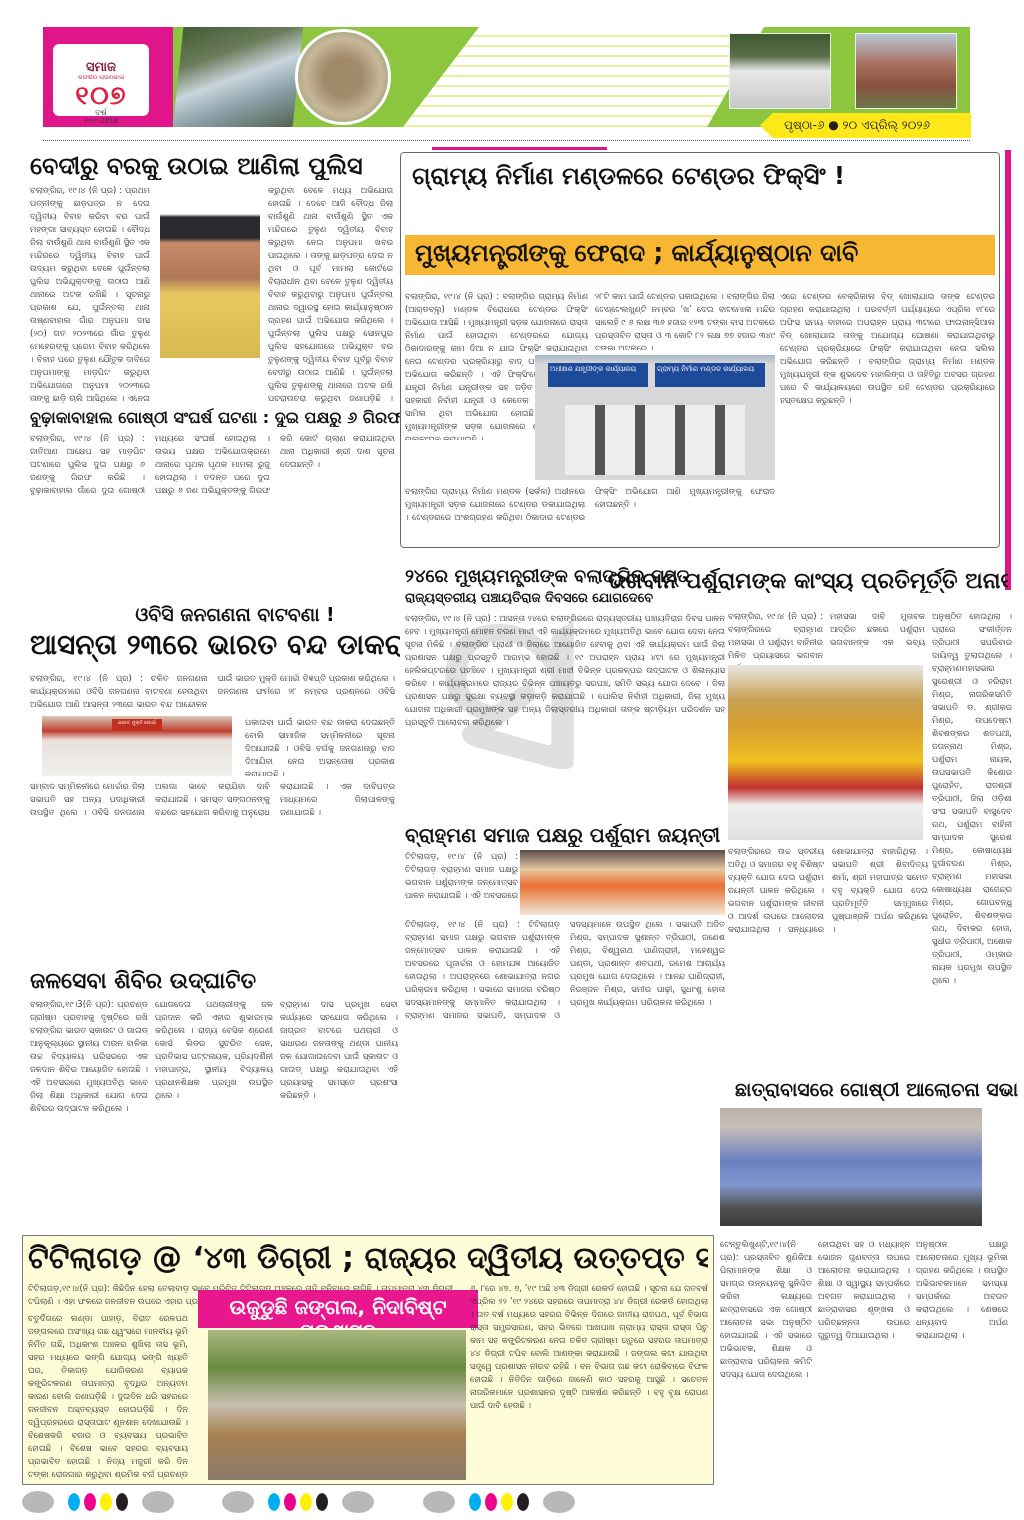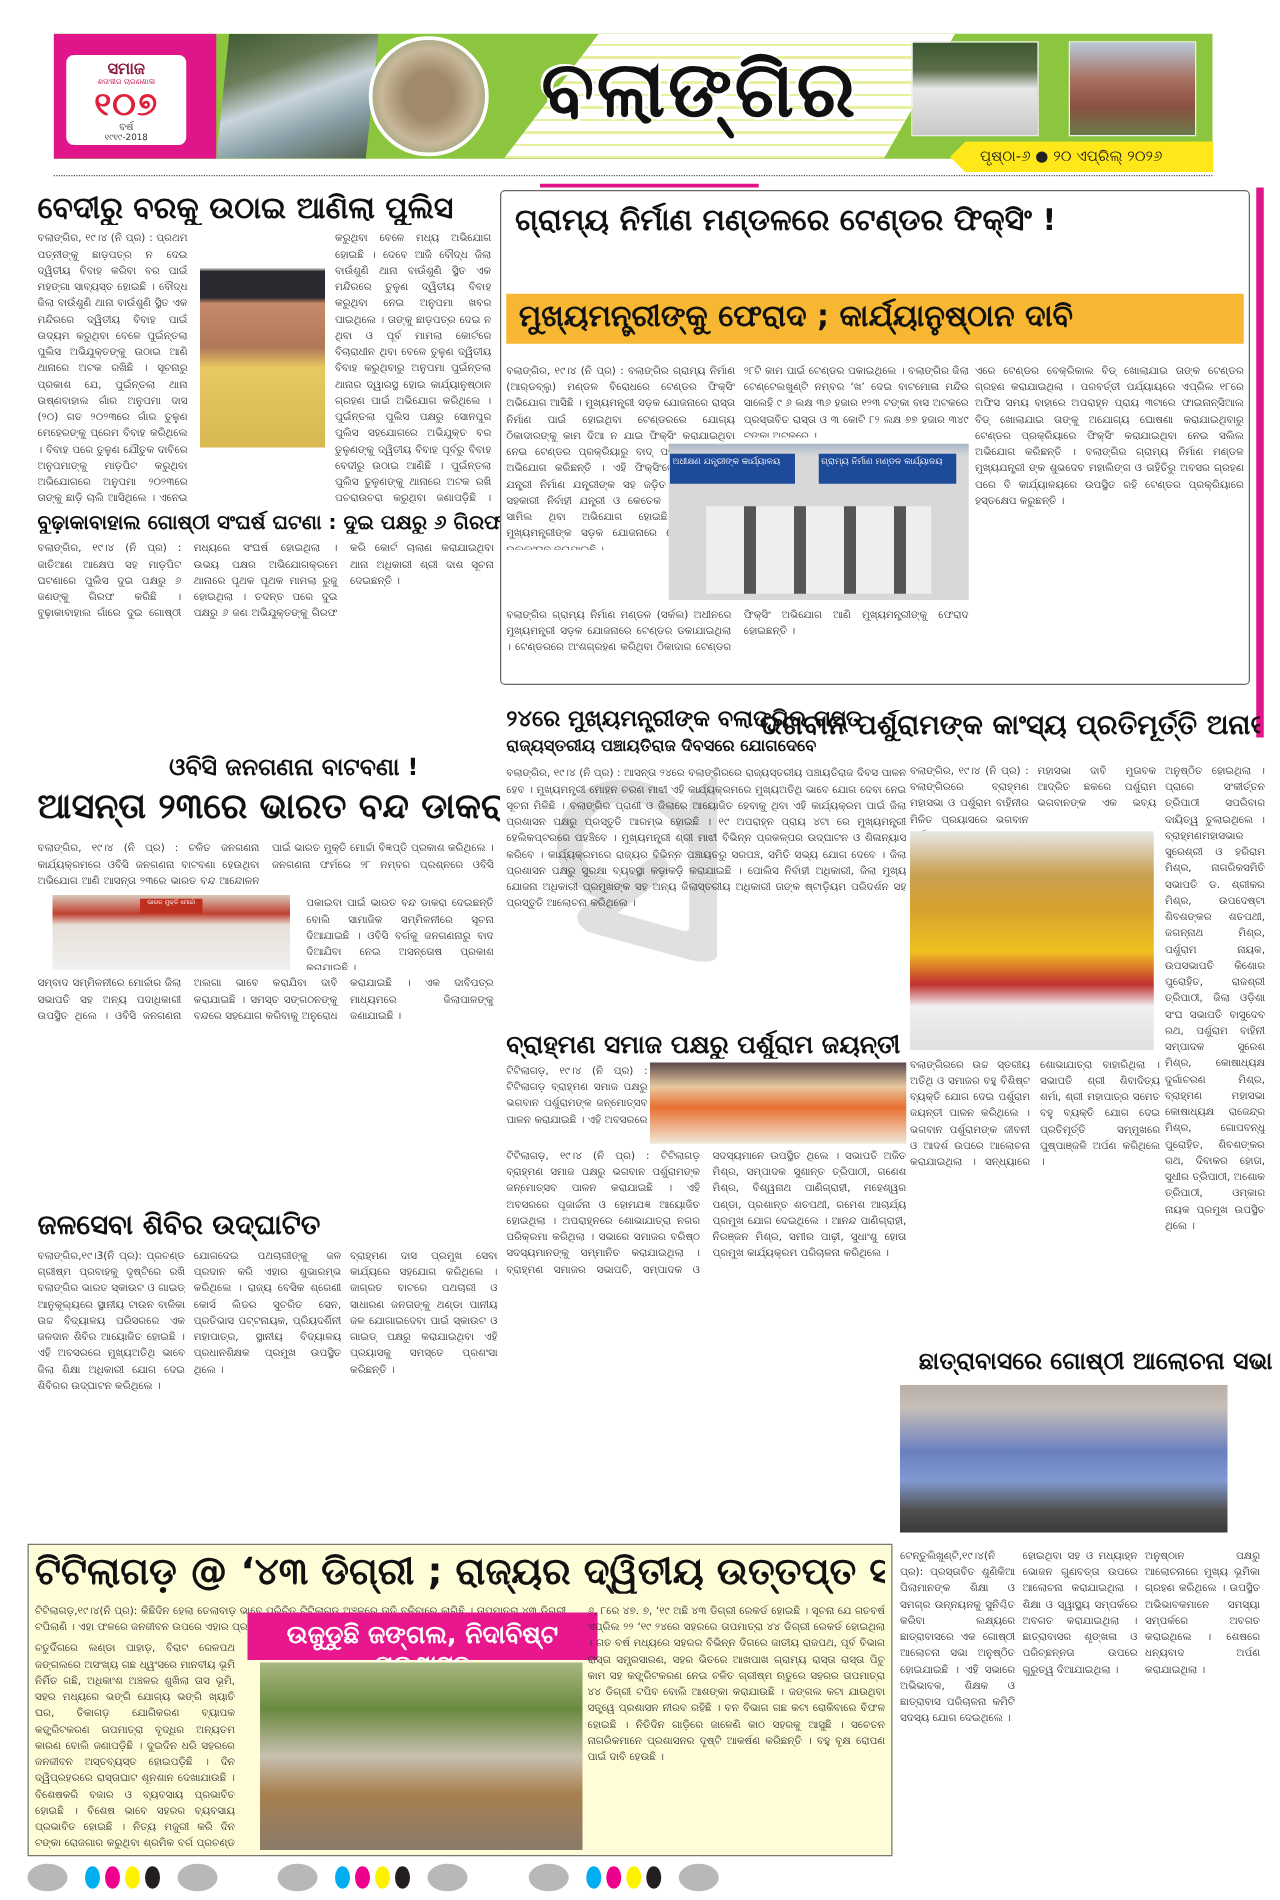--- a/index.html
+++ b/index.html
@@ -1,21 +1,21 @@
 <!DOCTYPE html>
 <html><head>
 <meta charset="utf-8">
 <style>
 *{box-sizing:border-box;margin:0;padding:0}
 body{width:1024px;height:1520px;background:#fff;font-family:"DejaVu Sans",sans-serif;position:relative;overflow:hidden;color:#222}
 .abs{position:absolute}
 
 .mast{left:43px;top:27px;width:927px;height:100px;background:#8cc63f;overflow:hidden}
 .mast .pink{left:0;top:0;width:130px;height:100px;background:#e0158a}
-.mast .logo{left:10px;top:17px;width:96px;height:72px;background:#fff;border-radius:6px;text-align:center;font-size:9px;color:#c0003c;padding-top:5px;line-height:1.1}
+.mast .logo{left:10px;top:17px;width:96px;height:72px;background:#fff;border-radius:6px;text-align:center;font-size:9px;color:#c0003c;padding-top:16px;line-height:1.1}
 .mast .logo .big{font-size:26px;font-weight:bold;color:#e0203c;letter-spacing:1px}
 .mast .waterfall{left:130px;top:0;width:130px;height:100px;background:linear-gradient(160deg,#3e5a32 0%,#6b7c5a 30%,#c9d5dc 50%,#8aa0a8 70%,#4e5e4a 100%);clip-path:polygon(8% 0,100% 0,92% 100%,0 100%)}
 .mast .circle{left:252px;top:2px;width:96px;height:96px;border-radius:50%;background:radial-gradient(circle,#a08a6a 30%,#c8b89a 60%,#6a8a5a 100%);border:3px solid #fff}
 .mast .white{left:360px;top:0;width:380px;height:100px;background:repeating-linear-gradient(180deg,#fff 0,#fff 8px,#e8f0a0 8px,#e8f0a0 10px);clip-path:polygon(20% 0,95% 0,80% 100%,0 100%)}
 .mast .title{left:390px;top:8px;font-size:62px;font-weight:bold;color:#111;letter-spacing:2px;font-family:"DejaVu Sans",sans-serif;text-shadow:2px 2px 0 #fff,-2px -2px 0 #fff}
 .mast .pic1{left:686px;top:6px;width:102px;height:76px;background:linear-gradient(180deg,#3e5a32 0%,#5a6e4a 30%,#e8e8e8 50%,#c8c8c8 100%);border:1px solid #eee}
 .mast .pic2{left:812px;top:6px;width:102px;height:76px;background:linear-gradient(180deg,#b8c8d8 0%,#a87060 40%,#8a5040 70%,#6a7a4a 100%);border:1px solid #eee}
 .dateband{left:760px;top:113px;width:211px;height:25px;background:#ffe81a;clip-path:polygon(6% 0,100% 0,100% 100%,6% 100%,0 50%);font-size:12px;color:#222;padding:5px 0 0 24px}
 .dotline{left:43px;top:140px;width:927px;height:1px;border-top:1px dotted #555}
 
@@ -38,21 +38,20 @@
   <div class="abs logo">
     <div style="font-size:13px;font-weight:bold;color:#8a1a3c">ସମାଜ</div>
     <div style="font-size:6px">ଶତାବ୍ଦୀର ଚାରଣଶାଳା</div>
     <div class="big">୧୦୭</div>
     <div style="font-size:8px;color:#333">ବର୍ଷ</div>
     <div style="font-size:7px;color:#333">୧୯୧୯-2018</div>
   </div>
   <div class="abs waterfall"></div>
   <div class="abs circle"></div>
   <div class="abs white"></div>
-  <div class="abs title">ବଲାଙ୍ଗିର</div>
   <div class="abs pic1"></div>
   <div class="abs pic2"></div>
 </div>
 <div class="abs dateband">ପୃଷ୍ଠା-୬ ● ୨୦ ଏପ୍ରିଲ୍ ୨୦୨୬</div>
 <div class="abs dotline"></div>
 <div class="abs rule" style="left:432px;top:147px;width:175px;height:3px"></div>
 
 <div class="abs headline" style="left:30px;top:152px;width:360px;font-size:24px;">ବେଦୀରୁ ବରକୁ ଉଠାଇ ଆଣିଲା ପୁଲିସ</div>
 <div class="abs txt" style="left:30px;top:184px;width:120px;height:220px">ବଲାଙ୍ଗିର, ୧୯।୪ (ନି ପ୍ର) : ପ୍ରଥମ ପତ୍ନୀଙ୍କୁ ଛାଡ଼ପତ୍ର ନ ଦେଇ ଦ୍ୱିତୀୟ ବିବାହ କରିବା ବର ପାଇଁ ମହଙ୍ଗା ସାବ୍ୟସ୍ତ ହୋଇଛି । ବୌଦ୍ଧ ଜିଲା ବାଉଁଶୁଣି ଥାନା ବାଉଁଶୁଣି ସ୍ଥିତ ଏକ ମନ୍ଦିରରେ ଦ୍ୱିତୀୟ ବିବାହ ପାଇଁ ଉଦ୍ୟମ କରୁଥିବା ବେଳେ ପୁଇଁନ୍ତଲା ପୁଲିସ ଅଭିଯୁକ୍ତଙ୍କୁ ଉଠାଇ ଆଣି ଥାନାରେ ଅଟକ ରଖିଛି । ସୂଚନାରୁ ପ୍ରକାଶ ଯେ, ପୁଇଁନ୍ତଲା ଥାନା ଉଷ୍ଣବାହାଲ ଗାଁର ଅନୁପମା ଦାସ (୨୦) ଗତ ୨୦୨୩ରେ ଗାଁର ତୁଳୁଣ ମେହେରଙ୍କୁ ପ୍ରେମ ବିବାହ କରିଥିଲେ । ବିବାହ ପରେ ତୁଳୁଣ ଯୌତୁକ ଦାବିରେ ଅନୁପମାଙ୍କୁ ମାଡ଼ପିଟ କରୁଥିବା ଅଭିଯୋଗରେ ଅନୁପମା ୨୦୨୩ରେ ତାଙ୍କୁ ଛାଡ଼ି ଚାଲି ଆସିଥିଲେ । ଏନେଇ ପୁଇଁନ୍ତଲା ଥାନାରେ ସ୍ୱାମୀଙ୍କ ବିରୋଧରେ ଅଭିଯୋଗ ପରେ ପୁଲିସ ମାମଲା ରୁଜୁ କରିଥିଲା । ଏହା ମଧ୍ୟରେ ମାମଲା ପ୍ରତ୍ୟାହାର ପାଇଁ ତୁଳୁଣ ଚାପ ପକାଉଥିଲେ ।</div>
 <div class="abs photo" style="left:160px;top:198px;width:100px;height:160px;background:linear-gradient(180deg,#fff 0%,#fff 10%,#2a2a30 12%,#2a2a30 25%,#c68a6a 28%,#b07858 50%,#e8c860 60%,#d8b850 100%)"></div>
@@ -62,21 +61,21 @@
 <div class="abs txt" style="left:30px;top:432px;width:365px;height:160px;column-count:3;column-gap:10px">ବଲାଙ୍ଗିର, ୧୯।୪ (ନି ପ୍ର) : ଜାତିଆଣ ଆକ୍ଷେପ ସହ ମାଡ଼ପିଟ ଘଟଣାରେ ପୁଲିସ ଦୁଇ ପକ୍ଷରୁ ୬ ଜଣଙ୍କୁ ଗିରଫ କରିଛି । ବୁଢ଼ାକାବାହାଲ ଗାଁରେ ଦୁଇ ଗୋଷ୍ଠୀ ମଧ୍ୟରେ ସଂଘର୍ଷ ହୋଇଥିଲା । ଉଭୟ ପକ୍ଷର ଅଭିଯୋଗକ୍ରମେ ଥାନାରେ ପୃଥକ ପୃଥକ ମାମଲା ରୁଜୁ ହୋଇଥିଲା । ତଦନ୍ତ ପରେ ଦୁଇ ପକ୍ଷରୁ ୬ ଜଣ ଅଭିଯୁକ୍ତଙ୍କୁ ଗିରଫ କରି କୋର୍ଟ ଚାଲାଣ କରାଯାଇଥିବା ଥାନା ଅଧିକାରୀ ଶ୍ରୀ ଦାଶ ସୂଚନା ଦେଇଛନ୍ତି ।</div>
 
 <div class="abs bigbox" style="left:400px;top:152px;width:600px;height:396px"></div>
 <div class="abs rule" style="left:1005px;top:150px;width:6px;height:440px"></div>
 <div class="abs headline" style="left:412px;top:162px;width:585px;font-size:24px;">ଗ୍ରାମ୍ୟ ନିର୍ମାଣ ମଣ୍ଡଳରେ ଟେଣ୍ଡର ଫିକ୍ସିଂ !</div>
 <div class="abs sub-yellow" style="left:405px;top:235px;width:590px;height:40px;font-size:24px;padding:4px 10px">ମୁଖ୍ୟମନ୍ତ୍ରୀଙ୍କୁ ଫେରାଦ ; କାର୍ଯ୍ୟାନୁଷ୍ଠାନ ଦାବି</div>
 <div class="abs txt" style="left:405px;top:290px;width:183px;height:150px">ବଲାଙ୍ଗିର, ୧୯।୪ (ନି ପ୍ର) : ବଲାଙ୍ଗିର ଗ୍ରାମ୍ୟ ନିର୍ମାଣ (ଆର୍‌ଡବ୍ଲୁ) ମଣ୍ଡଳ ବିରୋଧରେ ଟେଣ୍ଡର ଫିକ୍ସିଂ ଅଭିଯୋଗ ଆସିଛି । ମୁଖ୍ୟମନ୍ତ୍ରୀ ସଡ଼କ ଯୋଜନାରେ ରାସ୍ତା ନିର୍ମାଣ ପାଇଁ ହୋଇଥିବା ଟେଣ୍ଡରରେ ଯୋଗ୍ୟ ଠିକାଦାରଙ୍କୁ କାମ ଦିଆ ନ ଯାଇ ଫିକ୍ସିଂ କରାଯାଇଥିବା ନେଇ ଟେଣ୍ଡର ପ୍ରକ୍ରିୟାରୁ ବାଦ୍ ପଡ଼ିଥିବା ଠିକାଦାର ଅଭିଯୋଗ କରିଛନ୍ତି । ଏହି ଫିକ୍ସିଂରେ କାର୍ଯ୍ୟନିର୍ବାହୀ ଯନ୍ତ୍ରୀ ନିର୍ମାଣ ଯନ୍ତ୍ରୀଙ୍କ ସହ ଜଡ଼ିତ ଅବସରପ୍ରାପ୍ତ ସହକାରୀ ନିର୍ବାହୀ ଯନ୍ତ୍ରୀ ଓ କେତେକ ଅସାଧୁ ଠିକାଦାର ସାମିଲ ଥିବା ଅଭିଯୋଗ ହୋଇଛି । ଏପରିକି ମୁଖ୍ୟମନ୍ତ୍ରୀଙ୍କ ସଡ଼କ ଯୋଜନାରେ ଟେଣ୍ଡର ନିୟମ ଉଲ୍ଲଂଘନ କରାଯାଇଛି ।</div>
 <div class="abs txt" style="left:595px;top:290px;width:180px;height:60px">୨୮ଟି କାମ ପାଇଁ ଟେଣ୍ଡର ପକାଇଥିଲେ । ବଲାଙ୍ଗିର ଜିଲା ଟେଣ୍ଟେଲଖୁଣ୍ଟି ନମ୍ବର ‘ଖ’ ଦେଇ ବାଟମୋଳା ମନ୍ଦିର ସାଲେହି ୯ ୬ ଲକ୍ଷ ୩୬ ହଜାର ୧୨୩ ଟଙ୍କା ବାସ ଅଟକରେ ପ୍ରସ୍ତାବିତ ରାସ୍ତା ଓ ୩ କୋଟି ୮୨ ଲକ୍ଷ ୭୭ ହଜାର ୩୪୯ ଟଙ୍କା ଅଟକରେ ।</div>
 <div class="abs txt" style="left:780px;top:290px;width:215px;height:250px">ଏରେ ଟେଣ୍ଡର ବେକ୍ରିକାଲ ବିଡ୍ ଖୋଲାଯାଇ ତାଙ୍କ ଟେଣ୍ଡର ଗ୍ରହଣ କରାଯାଇଥିଲା । ପରବର୍ତ୍ତୀ ପର୍ଯ୍ୟାୟରେ ଏପ୍ରିଲ ୧୮ରେ ଅଫିସ ସମୟ ବାହାରେ ଅପରାହ୍ନ ପ୍ରାୟ ୩ଟାରେ ଫାଇନାନ୍ସିଆଲ ବିଡ୍ ଖୋଲାଯାଇ ତାଙ୍କୁ ଅଯୋଗ୍ୟ ଘୋଷଣା କରାଯାଇଥିବାରୁ ଟେଣ୍ଡର ପ୍ରକ୍ରିୟାରେ ଫିକ୍ସିଂ କରାଯାଇଥିବା ନେଇ ସଲିଲ ଅଭିଯୋଗ କରିଛନ୍ତି । ବଲାଙ୍ଗିର ଗ୍ରାମ୍ୟ ନିର୍ମାଣ ମଣ୍ଡଳ ମୁଖ୍ୟଯନ୍ତ୍ରୀ ଙ୍କ ଶୁଭଦେବ ମହାଲିଙ୍ଗ ଓ ତାହିତିରୁ ଅବସର ଗ୍ରହଣ ପରେ ବି କାର୍ଯ୍ୟାଳୟରେ ଉପସ୍ଥିତ ରହି ଟେଣ୍ଡର ପ୍ରକ୍ରିୟାରେ ହସ୍ତକ୍ଷେପ କରୁଛନ୍ତି ।</div>
 <div class="abs photo" style="left:535px;top:355px;width:240px;height:125px;background:linear-gradient(180deg,#a8b8c8 0%,#d8d8d8 8%,#d8d8d8 100%)">
-  <div class="abs" style="left:1px;top:8px;width:100px;height:24px;background:#1e4a9a;color:#fff;font-size:7px;padding:2px">ଅଧୀକ୍ଷଣ ଯନ୍ତ୍ରୀଙ୍କ କାର୍ଯ୍ୟାଳୟ</div>
+  <div class="abs" style="left:13px;top:8px;width:100px;height:24px;background:#1e4a9a;color:#fff;font-size:7px;padding:2px">ଅଧୀକ୍ଷଣ ଯନ୍ତ୍ରୀଙ୍କ କାର୍ଯ୍ୟାଳୟ</div>
   <div class="abs" style="left:120px;top:8px;width:110px;height:24px;background:#1e4a9a;color:#fff;font-size:7px;padding:2px">ଗ୍ରାମ୍ୟ ନିର୍ମାଣ ମଣ୍ଡଳ କାର୍ଯ୍ୟାଳୟ</div>
   <div class="abs" style="left:30px;top:50px;width:180px;height:70px;background:repeating-linear-gradient(90deg,#eee 0,#eee 30px,#555 30px,#555 40px)"></div>
 </div>
 <div class="abs txt" style="left:405px;top:485px;width:370px;height:60px;column-count:2;column-gap:10px">ବଲାଙ୍ଗିର ଗ୍ରାମ୍ୟ ନିର୍ମାଣ ମଣ୍ଡଳ (ସର୍କଲ) ଅଧୀନରେ ମୁଖ୍ୟମନ୍ତ୍ରୀ ସଡ଼କ ଯୋଜନାରେ ଟେଣ୍ଡର ଡକାଯାଇଥିଲା । ଟେଣ୍ଡରରେ ଅଂଶଗ୍ରହଣ କରିଥିବା ଠିକାଦାର ଟେଣ୍ଡର ଫିକ୍ସିଂ ଅଭିଯୋଗ ଆଣି ମୁଖ୍ୟମନ୍ତ୍ରୀଙ୍କୁ ଫେରାଦ ହୋଇଛନ୍ତି ।</div>
 
 <div class="abs watermark">ସ</div>
 
 <div class="abs headline" style="left:95px;top:603px;width:280px;font-size:19px;text-align:center">ଓବିସି ଜନଗଣନା ବାଟବଣା !</div>
 <div class="abs headline" style="left:30px;top:628px;width:370px;font-size:28px;">ଆସନ୍ତା ୨୩ରେ ଭାରତ ବନ୍ଦ ଡାକରା</div>
 <div class="abs txt" style="left:30px;top:672px;width:365px;height:42px;column-count:2;column-gap:10px">ବଲାଙ୍ଗିର, ୧୯।୪ (ନି ପ୍ର) : ଚଳିତ ଜନଗଣନା କାର୍ଯ୍ୟକ୍ରମରେ ଓବିସି ଜନଗଣନା ବାଟବଣା ହେଉଥିବା ଅଭିଯୋଗ ଆଣି ଆସନ୍ତା ୨୩ରେ ଭାରତ ବନ୍ଦ ଆନ୍ଦୋଳନ ପାଇଁ ଭାରତ ମୁକ୍ତି ମୋର୍ଚ୍ଚା ବିଜ୍ଞପ୍ତି ପ୍ରକାଶ କରିଥିଲେ । ଜନଗଣନା ଫର୍ମରେ ୨୮ ନମ୍ବର ପ୍ରଶ୍ନରେ ଓବିସି ହେଉଥିବା ପାଇଁ ୧ଟି ପର୍ଯ୍ୟାୟରେ ଅଣ୍ଟି ସରକାରଙ୍କୁ ଏହି ବିଷୟରେ ଅବଗତ କରାଯାଇଛି ।</div>

